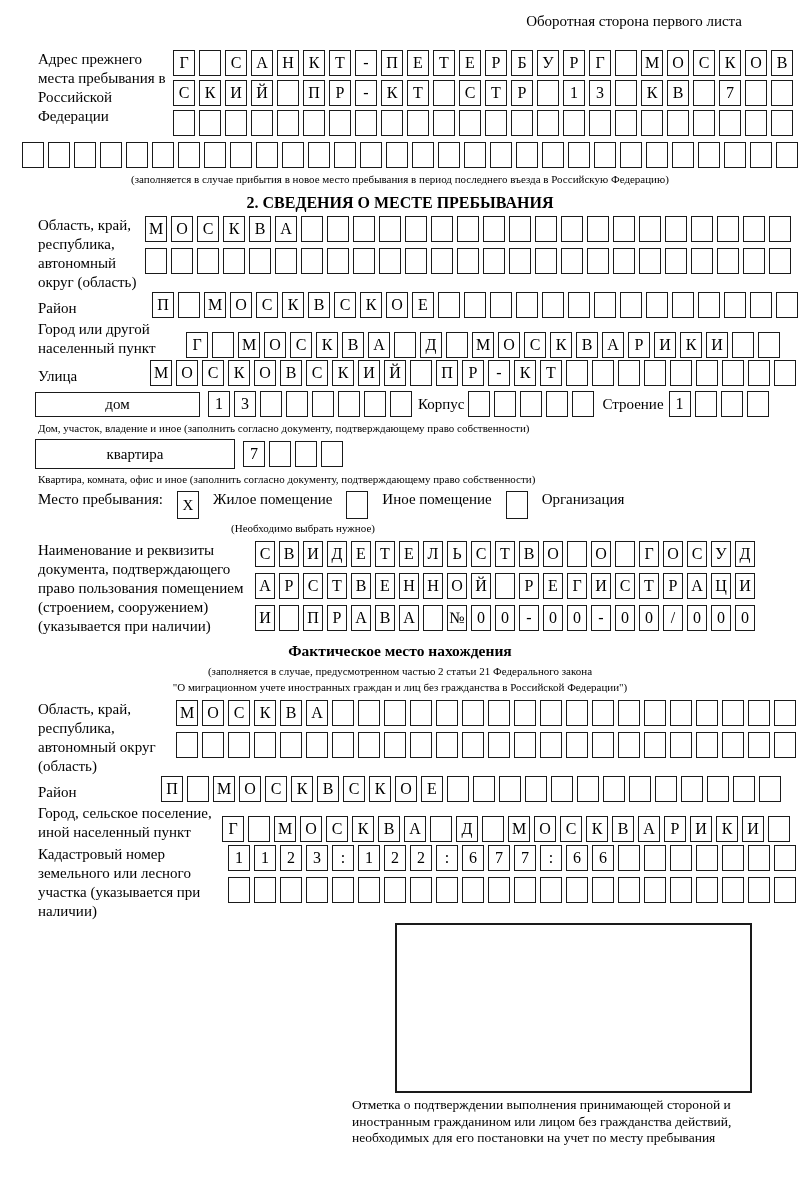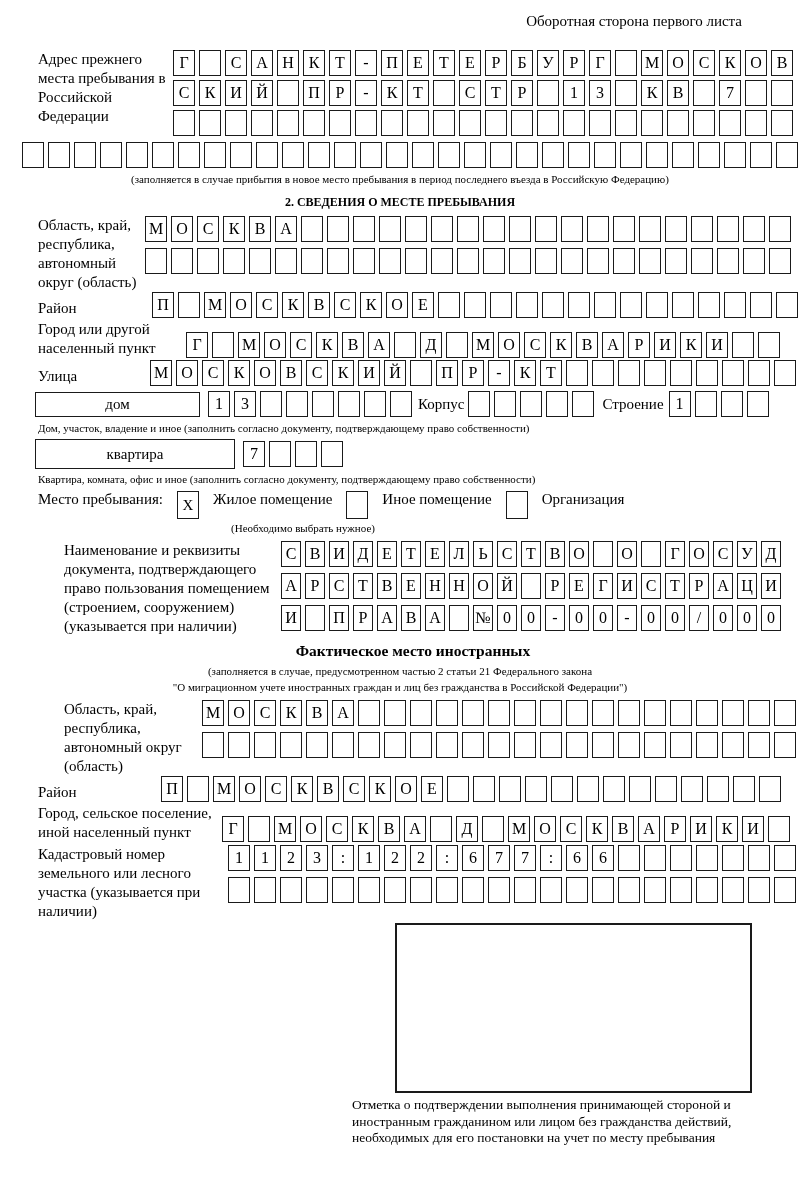--- a/index.html
+++ b/index.html
@@ -9,30 +9,30 @@
   .field{display:flex;align-items:flex-start;padding-left:38px;border-radius:17px;}
   .field.center{align-items:flex-end;}
   .label{font-size:15px;line-height:19px;flex:0 0 auto;}
   .rows{display:flex;flex-direction:column;}
   .cells-row{display:flex;gap:4px;}
   .cell{box-sizing:border-box;flex:0 0 22px;width:22px;height:26px;border:1.5px solid #1a1a1a;
         display:flex;align-items:center;justify-content:center;font-size:16px;background:#fff;}
   .doc-cells .cell{flex-basis:20px;width:20px;}
   .caption{font-size:11px;line-height:16px;}
   .caption.centered{text-align:center;width:100%;}
-  .section-title{font-size:12px;line-height:19px;font-weight:bold;text-align:center;}
+  .section-title{font-size:16px;line-height:19px;font-weight:bold;text-align:center;}
   .sub-title{font-size:15.5px;line-height:19px;font-weight:bold;text-align:center;}
   .named-box{box-sizing:border-box;height:25px;border:1.6px solid #1a1a1a;display:flex;
              align-items:center;justify-content:center;font-size:15px;}
   .inline-label{font-size:15px;line-height:28px;}
   .checkbox{box-sizing:border-box;width:22px;height:28px;border:1.6px solid #1a1a1a;display:flex;
             align-items:center;justify-content:center;font-size:15px;}
   .stamp-box{box-sizing:border-box;width:357px;height:170px;border:2px solid #1a1a1a;margin-left:395px;}
   .stamp-caption{font-size:13.5px;line-height:16.5px;text-align:left;width:440px;margin-left:352px;}
-  .mt2{margin-top:2px;}.mt3{margin-top:3px;}.mt4{margin-top:4px;}.mt5{margin-top:5px;margin-left:26px;}.mt6{margin-top:6px;}
+  .mt2{margin-top:2px;}.mt3{margin-top:3px;}.mt4{margin-top:4px;}.mt5{margin-top:5px;}.mt6{margin-top:6px;}
   .gap4{row-gap:4px;}.gap6{row-gap:6px;}
 </style>
 </head>
 <body>
 
 <div>
 
   <div class="corner-note">Оборотная сторона первого листа</div>
 
   <div class="field" style="margin-top:20px;">
@@ -425,21 +425,21 @@
           <div class="cell">0</div>
           <div class="cell">0</div>
           <div class="cell">/</div>
           <div class="cell">0</div>
           <div class="cell">0</div>
           <div class="cell">0</div>
         </div>
     </div>
   </div>
 
-  <div class="sub-title mt5">Фактическое место иностранных</div>
+  <div class="sub-title mt5">Фактическое место нахождения</div>
   <div class="caption centered mt3">(заполняется в случае, предусмотренном частью 2 статьи 21 Федерального закона</div>
   <div class="caption centered">"О миграционном учете иностранных граждан и лиц без гражданства в Российской Федерации")</div>
 
   <div class="field mt5">
     <div class="label" style="flex-basis:138px;">Область, край, республика, автономный округ (область)</div>
     <div class="rows gap6">
       <div class="cells-row">
           <div class="cell">М</div>
           <div class="cell">О</div>
           <div class="cell">С</div>

